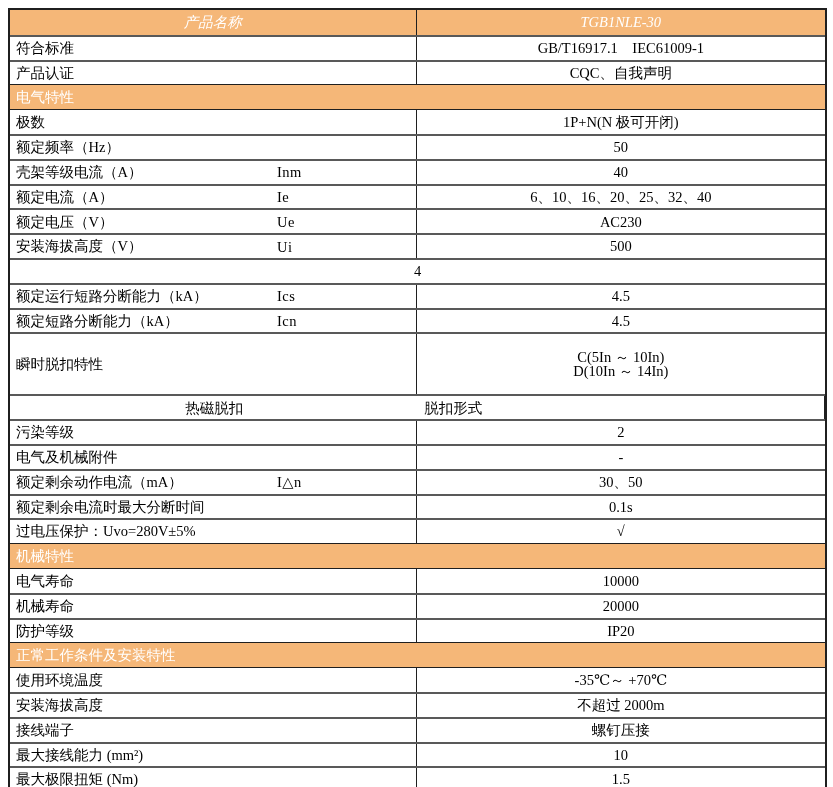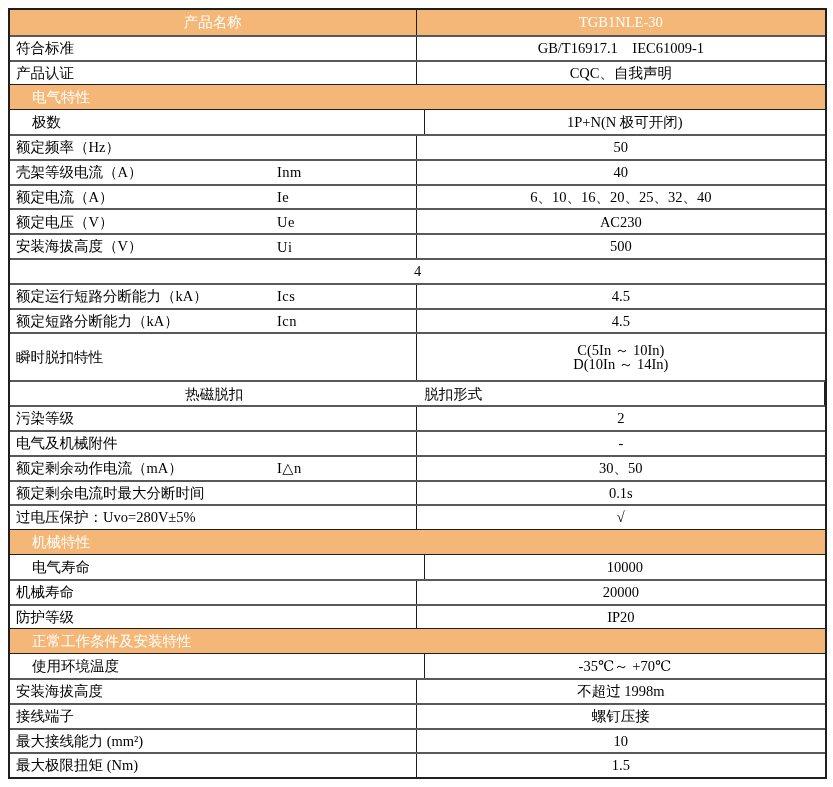--- a/index.html
+++ b/index.html
@@ -23,22 +23,22 @@
     flex-direction: column;
   }
   .row {
     display: flex;
     flex-direction: row;
     box-sizing: border-box;
     height: 24.8px;
     border-top: 2px solid #595959;
   }
   .row.first { border-top: none; }
-  .row.dark-top { border-top: 1px solid #1f1f1f; padding-left: 16px; }
-  .row.tall { height: 48px; }
+  .row.dark-top { border-top: 1px solid #1f1f1f; }
+  .row.tall { height: 62px; }
   .cell {
     box-sizing: border-box;
     display: flex;
     align-items: center;
     overflow: hidden;
     font-size: 14.5px;
     line-height: 1;
   }
   .cell.left {
     width: 49.9%;
@@ -57,20 +57,21 @@
     left: 267px;
     top: 50%;
     transform: translateY(-50%);
     letter-spacing: 0.5px;
   }
   .header-row .cell {
     background: #f5b778;
     color: #ffffff;
     justify-content: center;
     padding-left: 0;
+    font-style: italic;
   }
   .section-row {
     background: #f5b778;
     color: #ffffff;
   }
   .section-row .section-label {
     display: flex;
     align-items: center;
     padding-left: 6px;
     font-size: 14.5px;
@@ -251,21 +252,21 @@
       <span class="lbl">使用环境温度</span>
 
     </div>
     <div class="cell right"><span class="val">-35℃～ +70℃</span></div>
   </div>
     <div class="row data-row">
     <div class="cell left">
       <span class="lbl">安装海拔高度</span>
 
     </div>
-    <div class="cell right"><span class="val">不超过 1998m</span></div>
+    <div class="cell right"><span class="val">不超过 2000m</span></div>
   </div>
     <div class="row data-row">
     <div class="cell left">
       <span class="lbl">接线端子</span>
 
     </div>
     <div class="cell right"><span class="val">螺钉压接</span></div>
   </div>
     <div class="row data-row">
     <div class="cell left">

